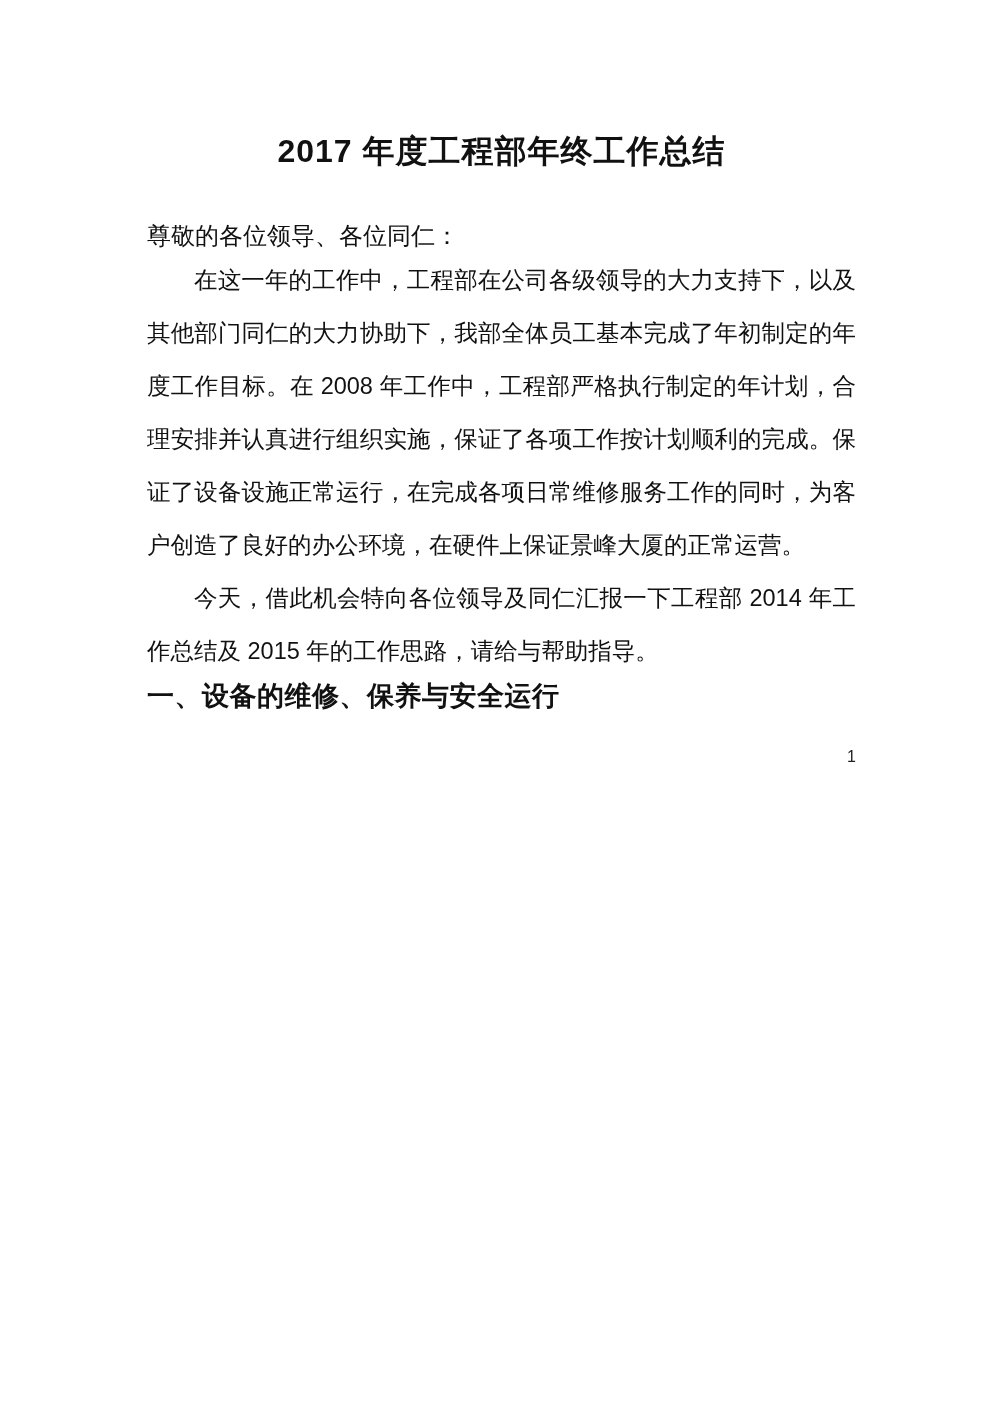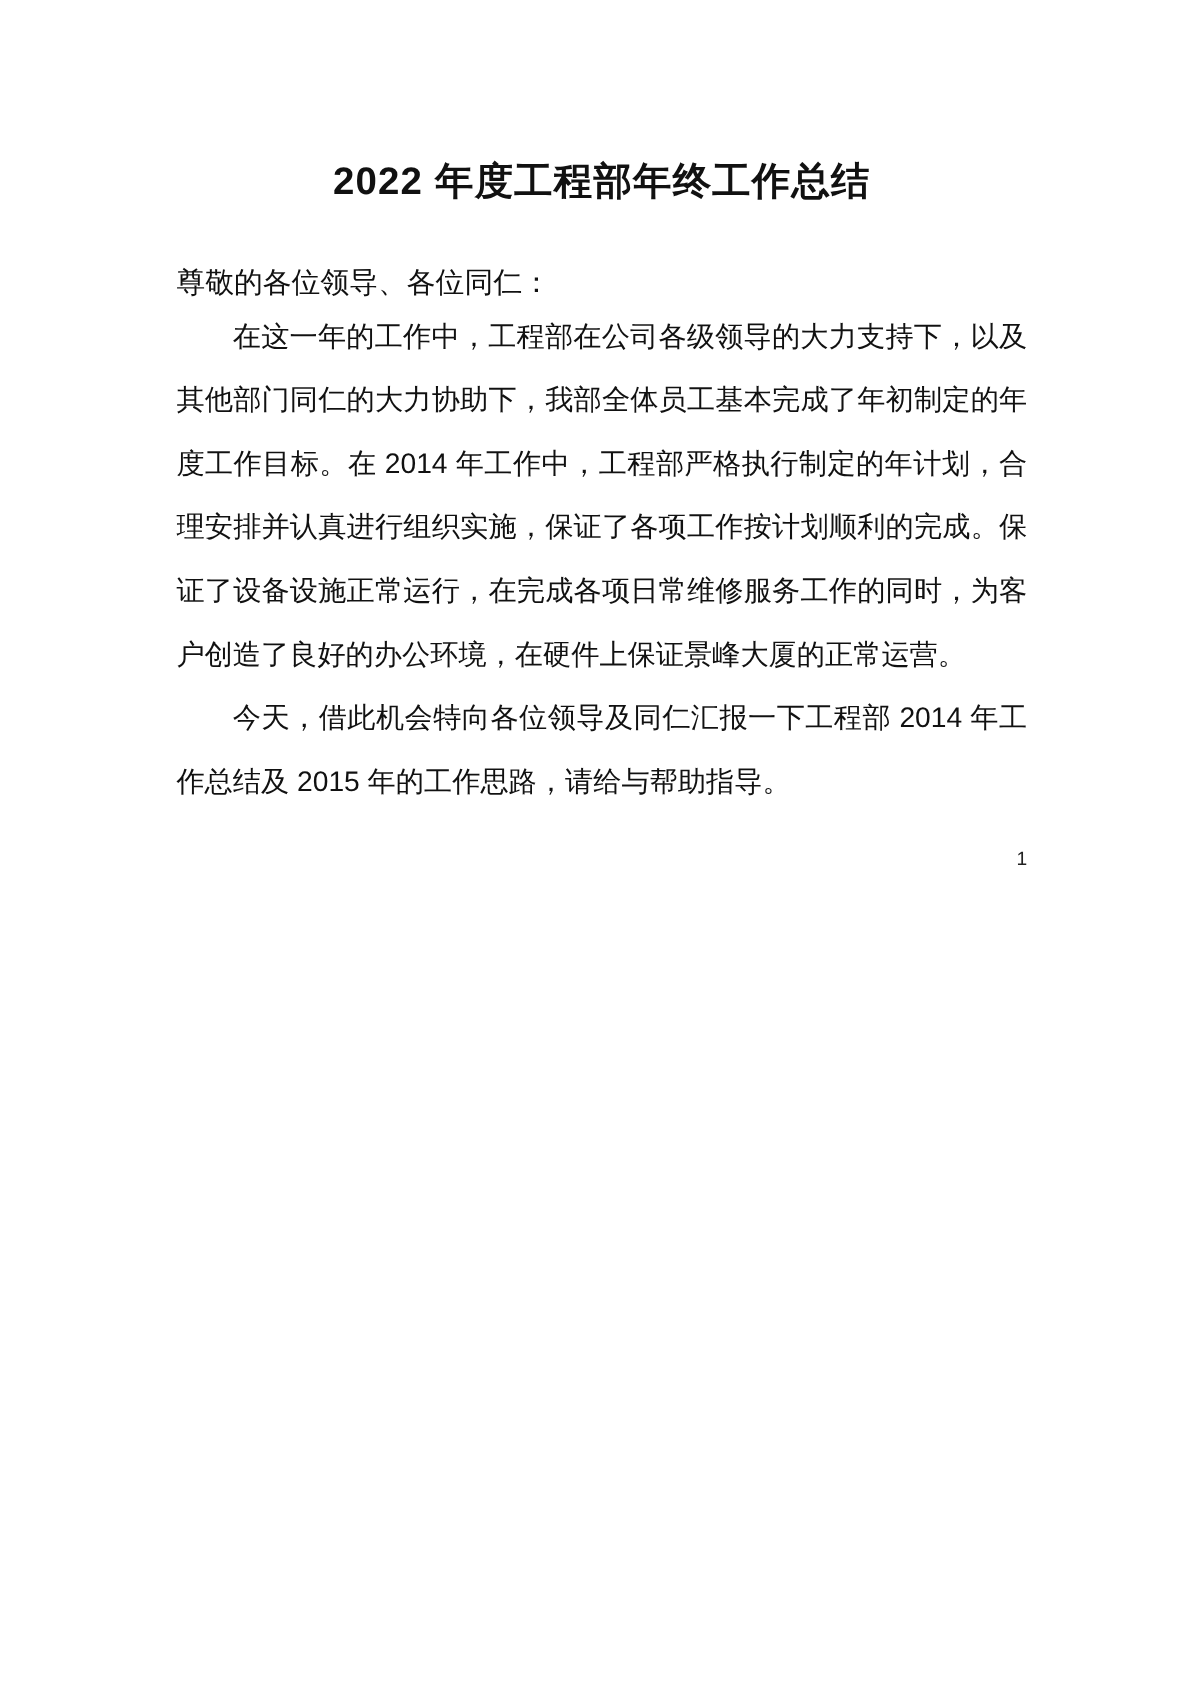--- a/index.html
+++ b/index.html
@@ -57,26 +57,27 @@
     line-height: 22px;
     text-align: right;
     color: #222222;
   }
 </style>
 </head>
 <body>
 
 <div class="page">
 
-  <h1 class="doc-title">2022 年度工程部年终工作总结</h1>
+  <h1 class="doc-title">2017 年度工程部年终工作总结</h1>
 
   <p class="greeting">尊敬的各位领导、各位同仁：</p>
 
 
-  <p class="body-para">在这一年的工作中，工程部在公司各级领导的大力支持下，以及其他部门同仁的大力协助下，我部全体员工基本完成了年初制定的年度工作目标。在 2014 年工作中，工程部严格执行制定的年计划，合理安排并认真进行组织实施，保证了各项工作按计划顺利的完成。保证了设备设施正常运行，在完成各项日常维修服务工作的同时，为客户创造了良好的办公环境，在硬件上保证景峰大厦的正常运营。</p>
+  <p class="body-para">在这一年的工作中，工程部在公司各级领导的大力支持下，以及其他部门同仁的大力协助下，我部全体员工基本完成了年初制定的年度工作目标。在 2008 年工作中，工程部严格执行制定的年计划，合理安排并认真进行组织实施，保证了各项工作按计划顺利的完成。保证了设备设施正常运行，在完成各项日常维修服务工作的同时，为客户创造了良好的办公环境，在硬件上保证景峰大厦的正常运营。</p>
 
   <p class="body-para">今天，借此机会特向各位领导及同仁汇报一下工程部 2014 年工作总结及 2015 年的工作思路，请给与帮助指导。</p>
 
+  <h2 class="section-heading">一、设备的维修、保养与安全运行</h2>
 
 
   <div class="page-number">1</div>
 
 </div>
 
 </body></html>

